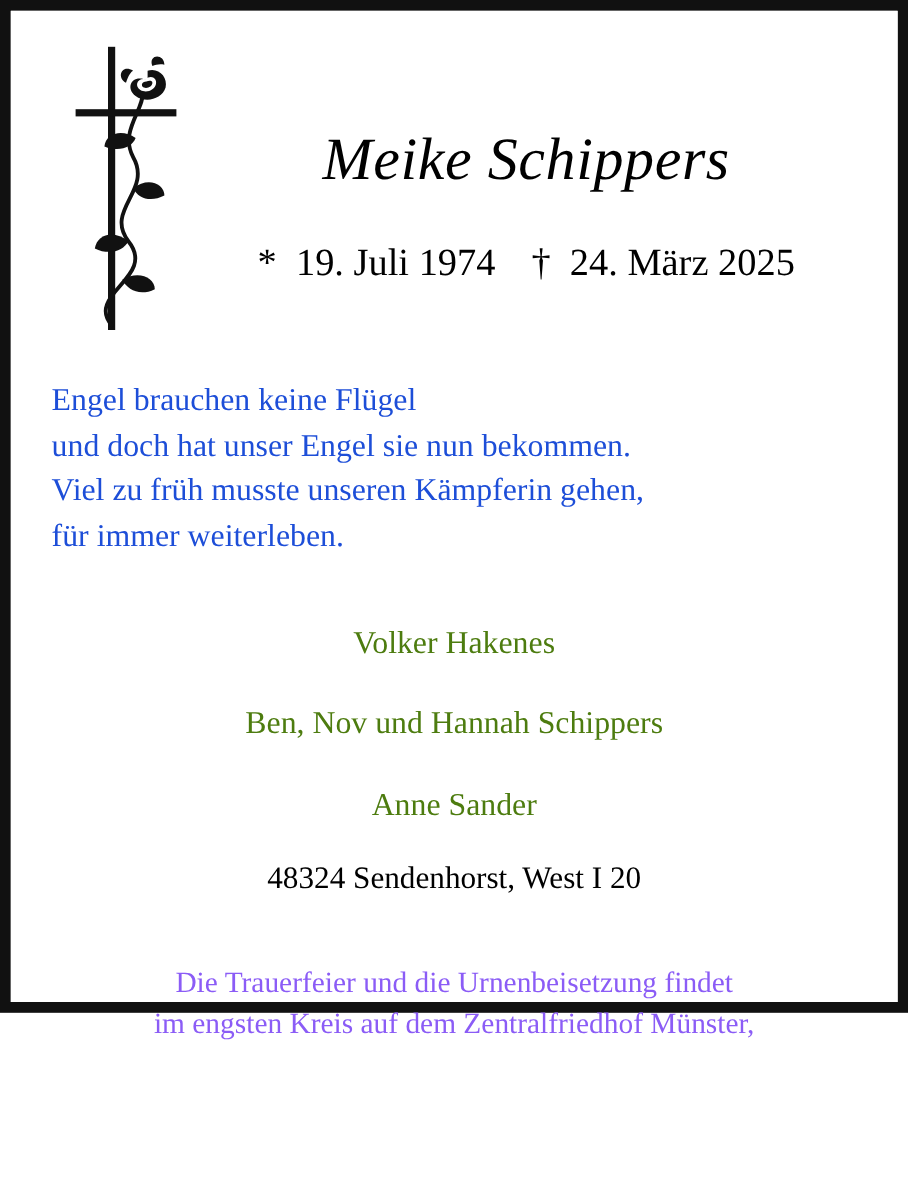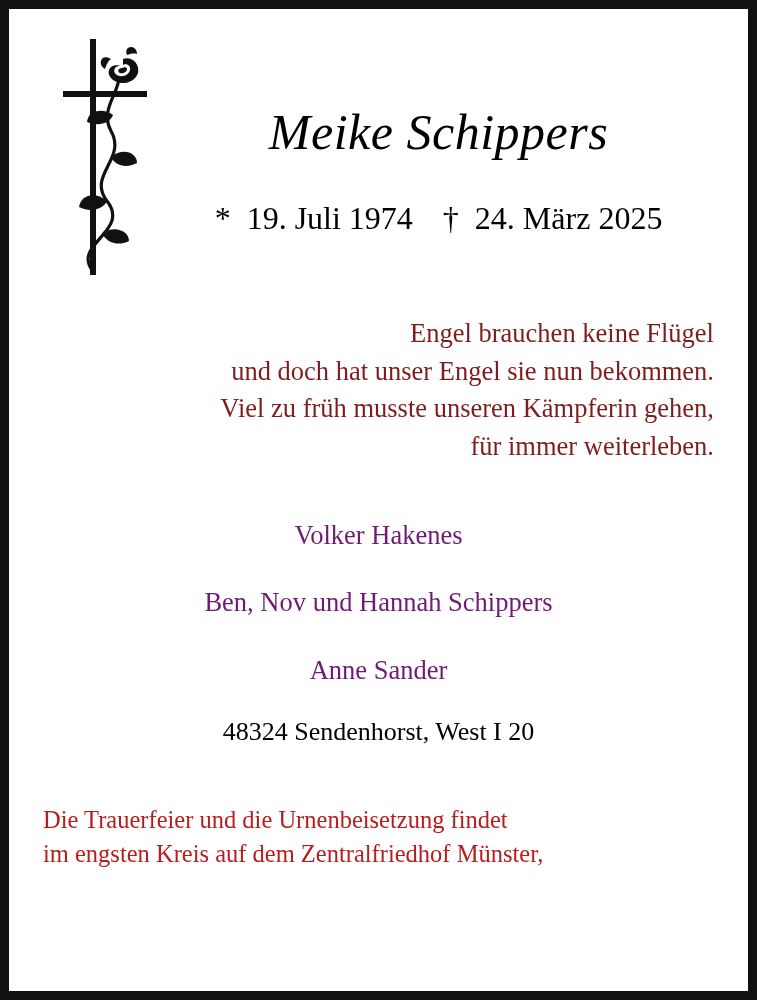--- a/index.html
+++ b/index.html
@@ -11,21 +11,21 @@
     width: 757px;
     height: 1000px;
     font-family: "Liberation Serif", serif;
     color: #111111;
     overflow: hidden;
   }
   .obituary-card {
     position: relative;
     box-sizing: border-box;
     width: 757px;
-    height: 1000px;
+    height: 844px;
     background: #ffffff;
     border: 9px solid #111111;
     padding: 0;
   }
   .inner {
     position: relative;
     box-sizing: border-box;
     width: 100%;
     height: 100%;
     background: #ffffff;
@@ -60,57 +60,58 @@
     color: #000000;
     white-space: nowrap;
   }
   .dates .sep {
     display: inline-block;
     width: 14px;
   }
   
   .verse {
     margin-top: 78px;
-    text-align: right;
+    text-align: left;
     font-size: 26.5px;
     line-height: 1.42;
-    color: #7f1d1d;
+    color: #1d4ed8;
   }
   .verse div {
     white-space: nowrap;
   }
   
   .mourners {
     margin-top: 54px;
     text-align: center;
     font-size: 26.5px;
     line-height: 1.2;
-    color: #701a75;
+    color: #4d7c0f;
   }
   .mourners .mourner-line {
     margin-bottom: 36px;
     white-space: nowrap;
   }
   .mourners .mourner-line:last-child {
     margin-bottom: 0;
   }
   
   .address {
     margin-top: 30px;
     text-align: center;
     font-size: 26px;
     color: #000000;
     white-space: nowrap;
   }
   
   .service {
     margin-top: 56px;
+    text-align: center;
     font-size: 24.5px;
     line-height: 1.4;
-    color: #b91c1c;
+    color: #8b5cf6;
   }
   .service div {
     white-space: nowrap;
   }
 </style>
 </head>
 <body>
 
 <div class="obituary-card">
   <div class="inner">

